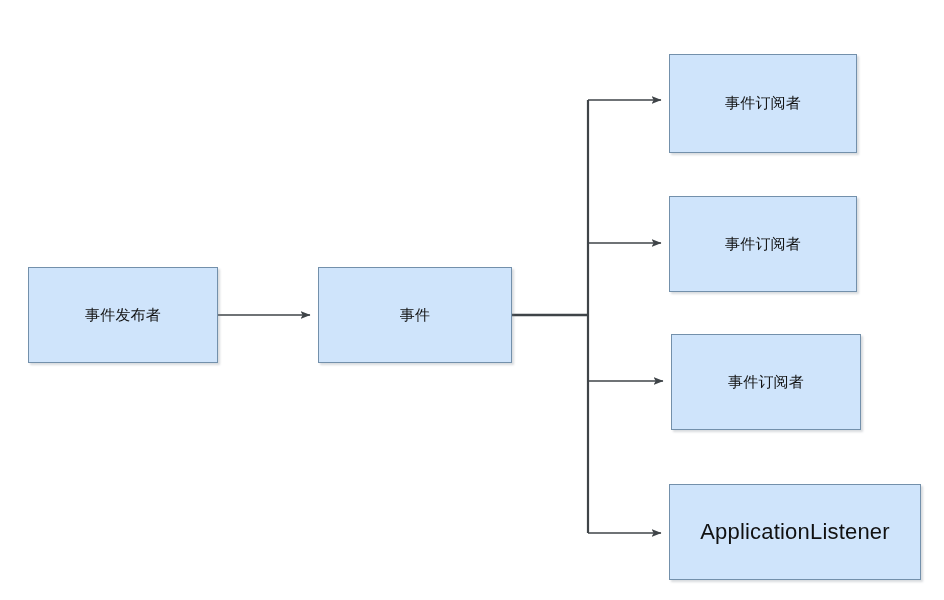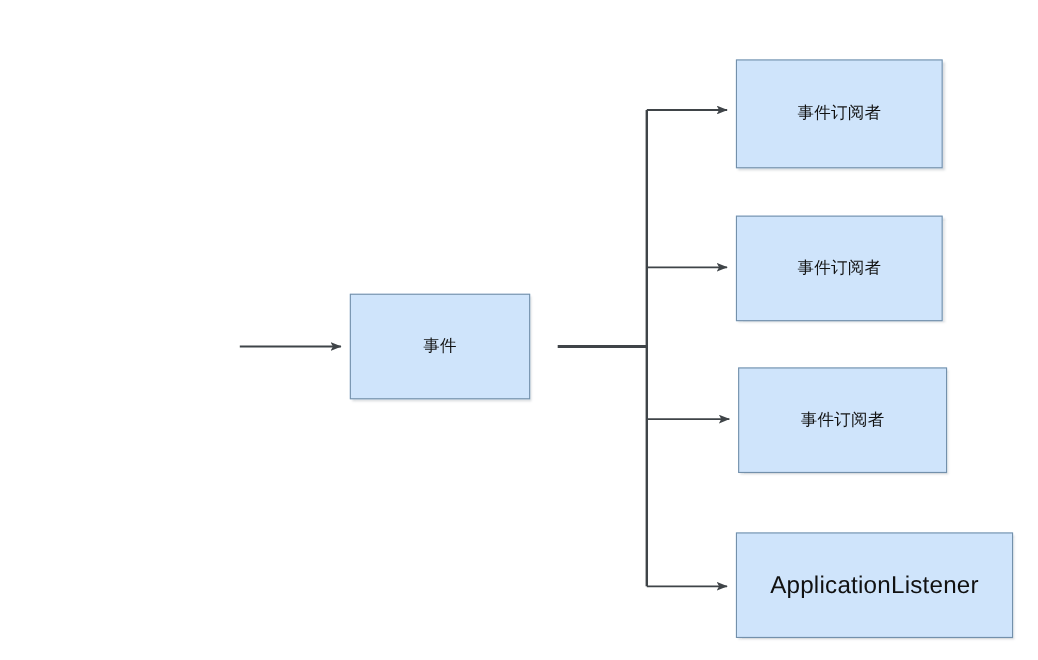--- a/index.html
+++ b/index.html
@@ -66,22 +66,25 @@
 
     <line x1="588" y1="100" x2="661" y2="100" stroke="#3f4448" stroke-width="1.6" marker-end="url(#arrowhead)"></line>
 
     <line x1="588" y1="243" x2="661" y2="243" stroke="#3f4448" stroke-width="1.6" marker-end="url(#arrowhead)"></line>
 
     <line x1="588" y1="381" x2="663" y2="381" stroke="#3f4448" stroke-width="1.6" marker-end="url(#arrowhead)"></line>
 
     <line x1="588" y1="533" x2="661" y2="533" stroke="#3f4448" stroke-width="1.6" marker-end="url(#arrowhead)"></line>
   </svg>
 
+  <div class="node" style="left:28px; top:267px; width:190px; height:96px;">
+    <span class="node-label">事件发布者</span>
+  </div>
 
-  <div class="node" style="left:318px; top:267px; width:164px; height:96px;">
+  <div class="node" style="left:318px; top:267px; width:194px; height:96px;">
     <span class="node-label">事件</span>
   </div>
 
   <div class="node" style="left:669px; top:54px; width:188px; height:99px;">
     <span class="node-label">事件订阅者</span>
   </div>
 
   <div class="node" style="left:669px; top:196px; width:188px; height:96px;">
     <span class="node-label">事件订阅者</span>
   </div>

